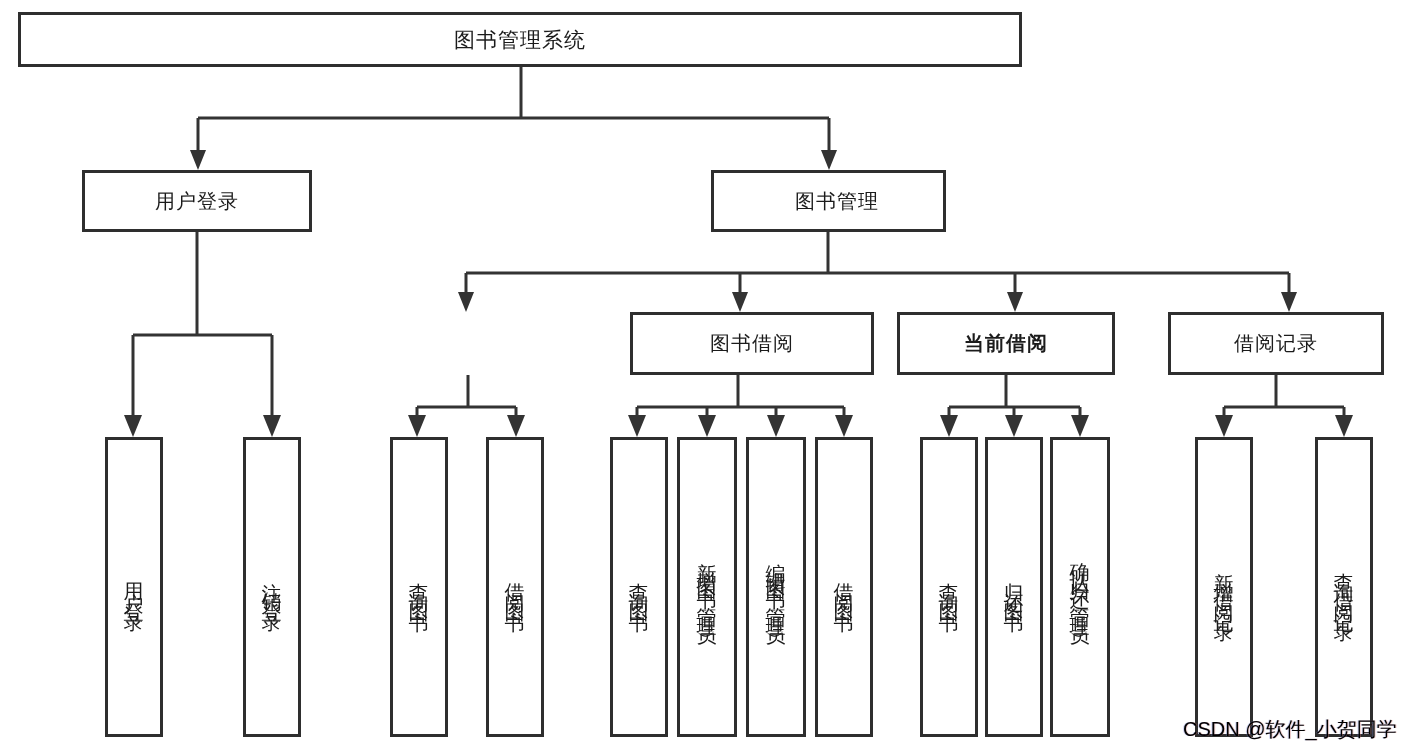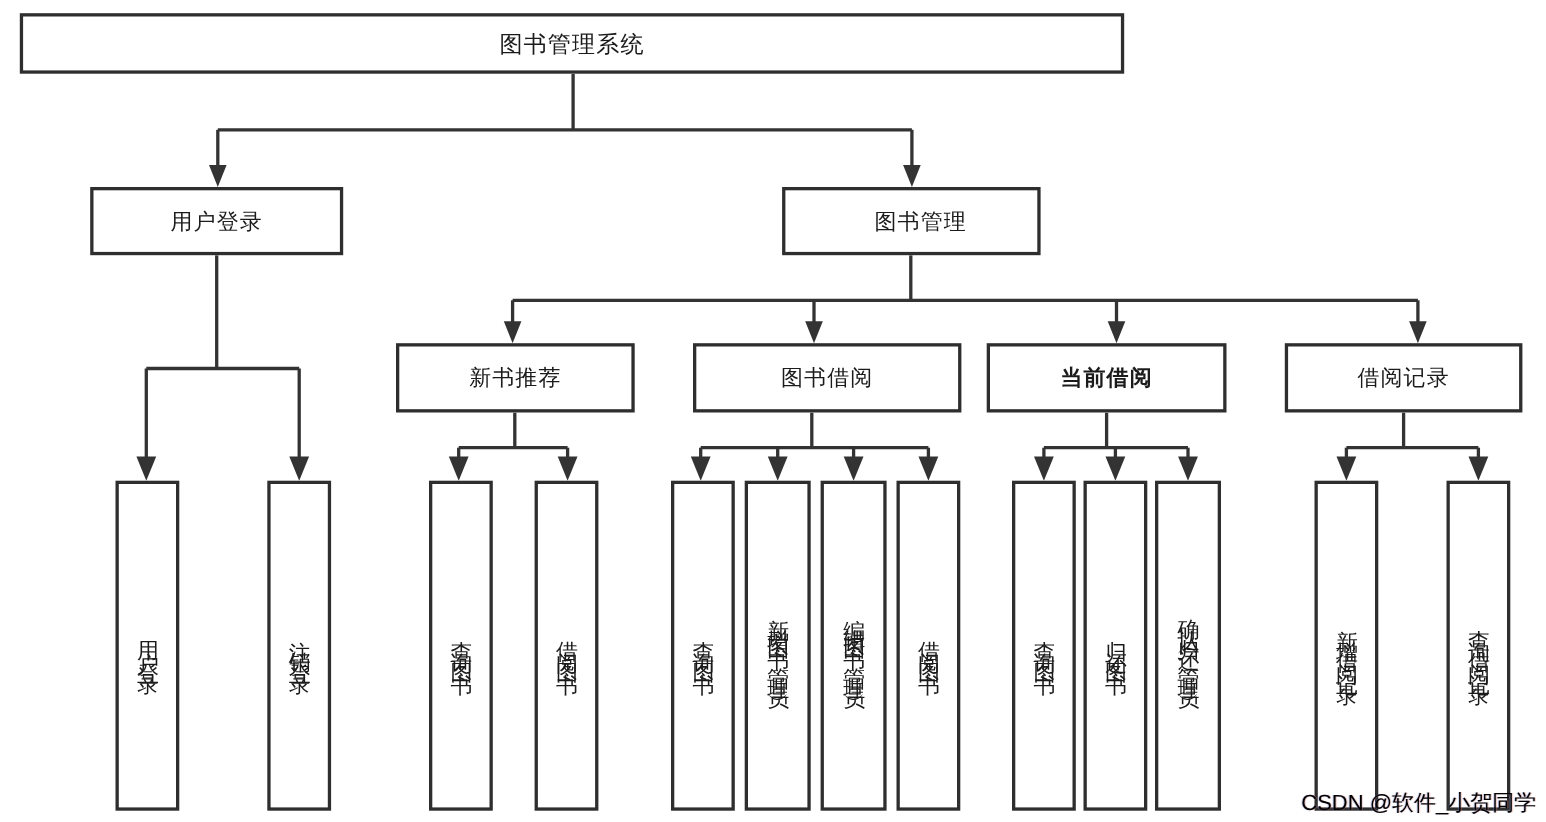--- a/index.html
+++ b/index.html
@@ -131,21 +131,20 @@
       <line x1="1344" y1="407" x2="1344" y2="418"></line>
       <polygon points="1335,415 1353,415 1344,437"></polygon>
     </g>
   </svg>
 
   <div class="box hbox root-box" style="left:18px; top:12px; width:1004px; height:55px;">图书管理系统</div>
 
   <div class="box hbox" style="left:82px; top:170px; width:230px; height:62px;">用户登录</div>
   <div class="box hbox" style="left:711px; top:170px; width:235px; height:62px;padding-left:17px;">图书管理</div>
 
-  <div class="box hbox" style="left:360px; top:312px; width:217px; height:63px;">新书推荐</div>
   <div class="box hbox" style="left:630px; top:312px; width:244px; height:63px;">图书借阅</div>
   <div class="box hbox" style="left:897px; top:312px; width:218px; height:63px;font-weight:bold;">当前借阅</div>
   <div class="box hbox" style="left:1168px; top:312px; width:216px; height:63px;">借阅记录</div>
 
   <div class="box leaf" style="left:105px;">用户登录</div>
   <div class="box leaf" style="left:243px;">注销登录</div>
 
   <div class="box leaf" style="left:390px;">查询图书</div>
   <div class="box leaf" style="left:486px;">借阅图书</div>
 

